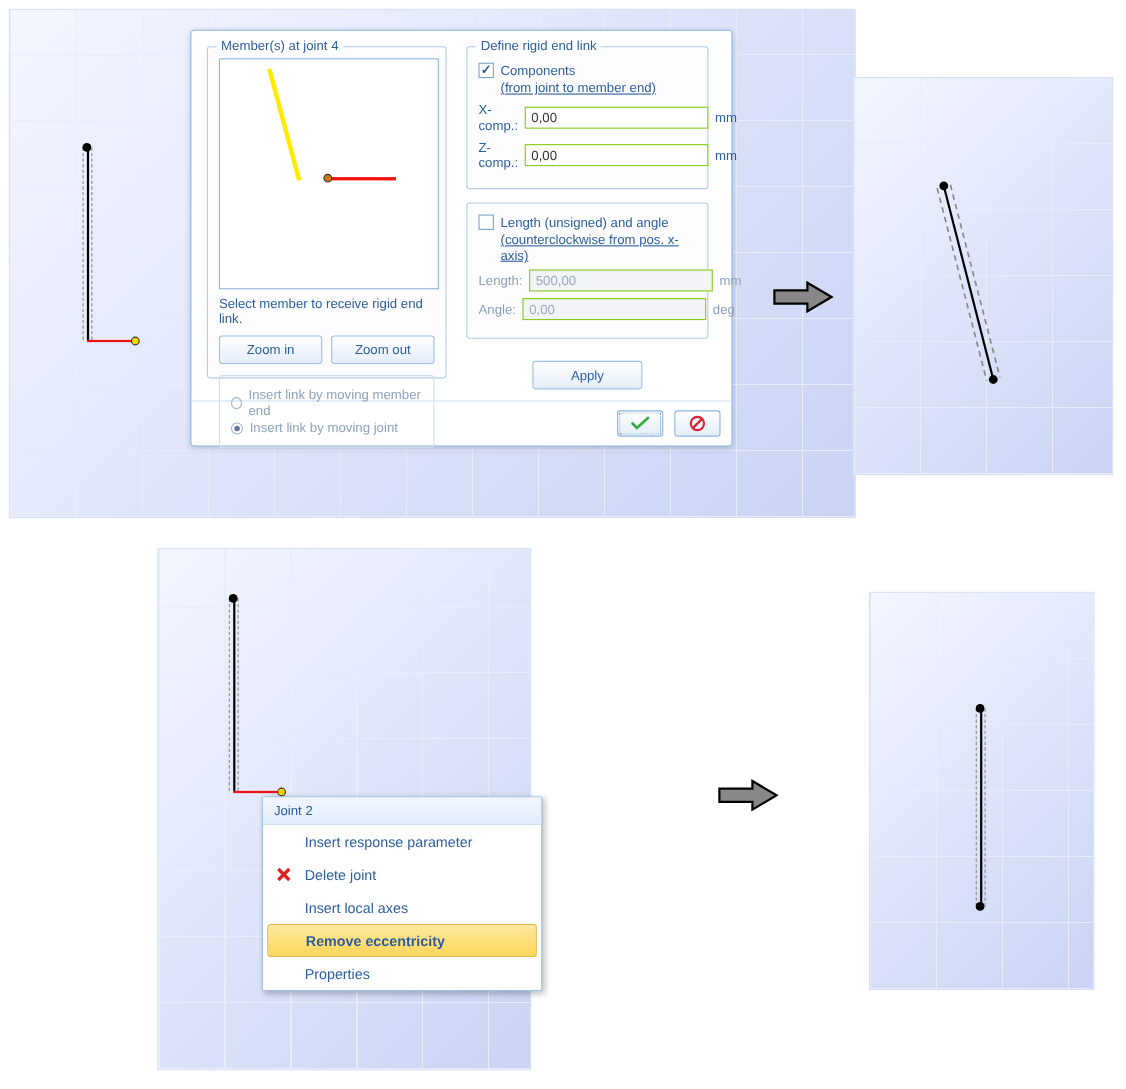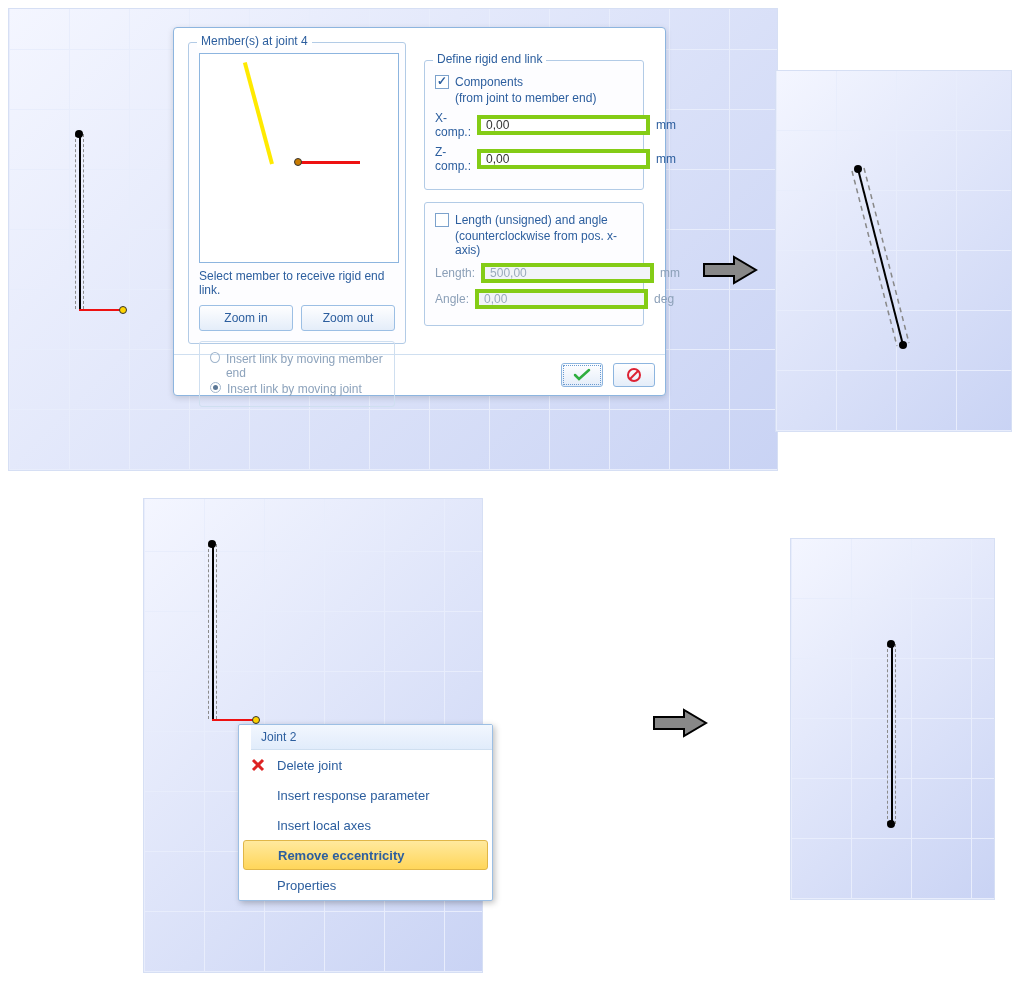--- a/index.html
+++ b/index.html
@@ -93,52 +93,52 @@
     color:#2c5e9e;
     text-align:center;
     cursor:pointer;
     font-size:12px;
   }
   .radio-box {
     border:1px solid #cfdff0;
     border-radius:3px;
     padding:8px 10px;
   }
-  .radio-row { display:flex; gap:6px; color:#8da3bc; font-size:12px; margin:2px 0;}
+  .radio-row { display:flex; align-items:center; gap:6px; color:#8da3bc; font-size:12px; margin:2px 0;}
   .radio-circle {
     width:11px;height:11px;border:1px solid #a0b5cc;border-radius:50%;
     display:inline-block;position:relative;
   }
   .radio-circle.checked::after{
     content:"";position:absolute;left:2px;top:2px;width:5px;height:5px;border-radius:50%;background:#5b7796;
   }
 
   .right-col { width:220px; display:flex; flex-direction:column; gap:12px;justify-content:center; }
   .field-row { display:flex; align-items:center; gap:6px; margin:6px 0; }
   .field-label { width:58px; color:#2c5e9e; font-size:12px;}
   .field-label.dis { color:#8ca0b8;}
   .text-input {
     flex:1;
-    border:4px solid #84cc16;
+    border:1px solid #84cc16;
     height:20px;
     padding:0 5px;
     font-size:12px;
     color:#333;
     background:#fff;
   }
   .text-input.disabled { background:#f2f4f8; color:#9aaabc;}
   .unit { width:28px; color:#2c5e9e; font-size:12px;}
   .unit.dis { color:#8ca0b8;}
   .chk {
     width:14px;height:14px;border:1px solid #7ca2cc;background:#fff;display:inline-block;position:relative;
   }
   .chk.checked::after{
     content:"✓";position:absolute;left:1px;top:-2px;color:#2c5e9e;font-size:12px;font-weight:bold;
   }
-  .sublabel { color:#2c5e9e; margin-left:20px; margin-top:-4px; margin-bottom:6px; font-size:12px;}
+  .sublabel { color:#2c5e9e; margin-left:20px; margin-top:-4px; margin-bottom:6px; font-size:12px;text-decoration:underline;}
   .apply-row { display:flex; justify-content:center; margin-top:8px;}
   .apply-btn {
     width:100px;
     background: linear-gradient(#fefeff,#e4edf9);
     border:1px solid #9cbfe4;
     border-radius:3px;
     padding:5px 8px;
     color:#2c5e9e;
     text-align:center;
     cursor:pointer;
@@ -177,21 +177,20 @@
     box-shadow:2px 2px 6px rgba(0,0,0,0.25);
     font-size:13px;
     width:255px;
   }
   .cm-header {
     background:linear-gradient(#f2f7fe,#e1ecfb);
     color:#2c5e9e;
     padding:5px 10px;
     border-bottom:1px solid #cfdff0;
     font-size:12px;
-    margin-left:12px;
   }
   .cm-item {
     display:flex;align-items:center;gap:8px;
     padding:6px 10px 6px 8px;
     color:#2c5e9e;cursor:pointer;
   }
   .cm-item .cm-icon {
     width:22px;height:18px;display:flex;align-items:center;justify-content:center;
   }
   .cm-item.highlight {
@@ -280,20 +279,23 @@
             <input class="text-input disabled" disabled="" value="500,00" style="">
             <span class="unit dis">mm</span>
           </div>
           <div class="field-row">
             <span class="field-label dis">Angle:</span>
             <input class="text-input disabled" disabled="" value="0,00" style="">
             <span class="unit dis">deg</span>
           </div>
         </div>
 
+        <div class="apply-row">
+          <div class="apply-btn">Apply</div>
+        </div>
       </div>
     </div>
     <div class="dialog-footer">
       <div class="ok-btn">
         <svg width="18" height="14">
             <path d="M2 7 L6 11 L16 2" stroke="#2fae3f" stroke-width="2.5" fill="none" stroke-linecap="round"></path>
           </svg>
       </div>
       <div class="cancel-btn">
         <svg width="16" height="16">
@@ -326,34 +328,34 @@
     <div class="dashed-pair" style="left:16px;top:5px;width:9px;height:175px;"></div>
     <div class="member-line" style="left:20px;top:5px;height:175px;"></div>
     <div class="node" style="left:20px;top:5px;"></div>
     <div style="position:absolute;left:20px;top:180px;width:44px;height:2px;background:#e11;"></div>
     <div class="node sel" style="left:64px;top:181px;"></div>
   </div>
 
   <div class="context-menu" style="left:94px;top:225px;">
     <div class="cm-header">Joint 2</div>
     <div class="cm-item">
+      <span class="cm-icon"></span>
+      <span>Insert response parameter</span>
+    </div>
+    <div class="cm-item">
       <span class="cm-icon">
         <svg width="14" height="14">
             <line x1="2" y1="2" x2="12" y2="12" stroke="#d22" stroke-width="3"></line>
             <line x1="12" y1="2" x2="2" y2="12" stroke="#d22" stroke-width="3"></line>
           </svg>
       </span>
       <span>Delete joint</span>
     </div>
     <div class="cm-item">
       <span class="cm-icon"></span>
-      <span>Insert response parameter</span>
-    </div>
-    <div class="cm-item">
-      <span class="cm-icon"></span>
       <span>Insert local axes</span>
     </div>
     <div class="cm-item highlight">
       <span class="cm-icon"></span>
       <span>Remove eccentricity</span>
     </div>
     <div class="cm-item">
       <span class="cm-icon"></span>
       <span>Properties</span>
     </div>

